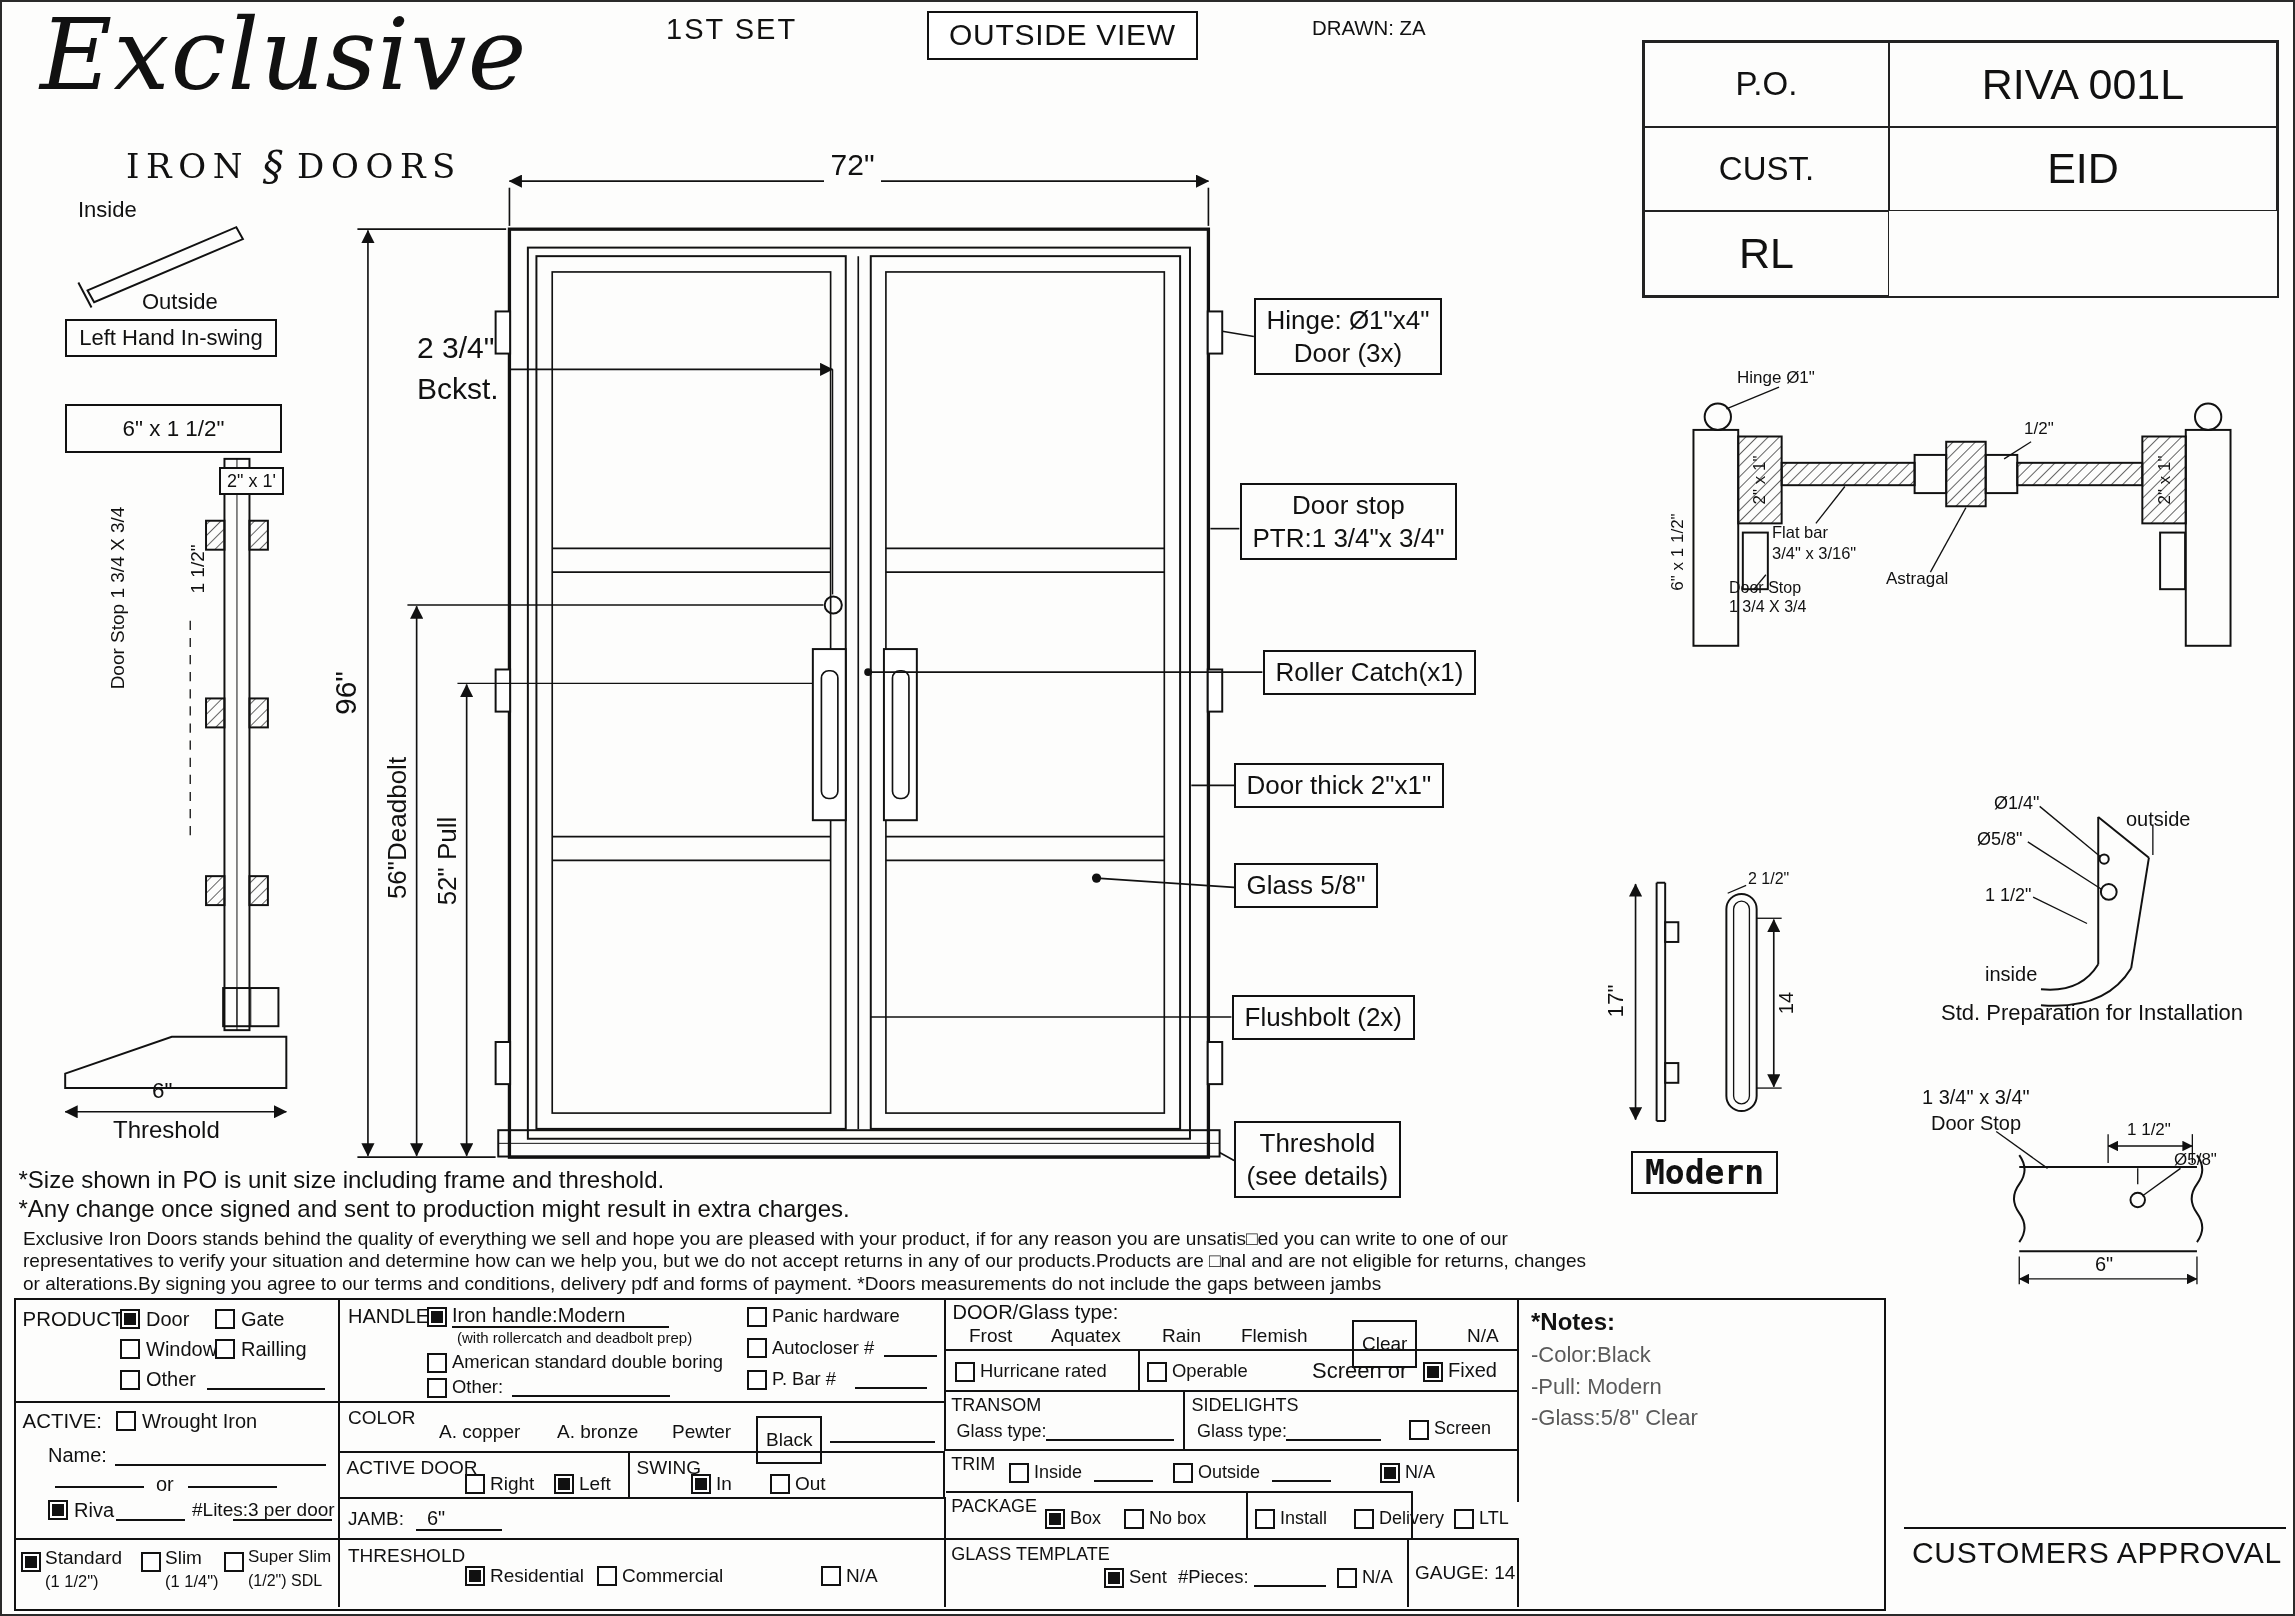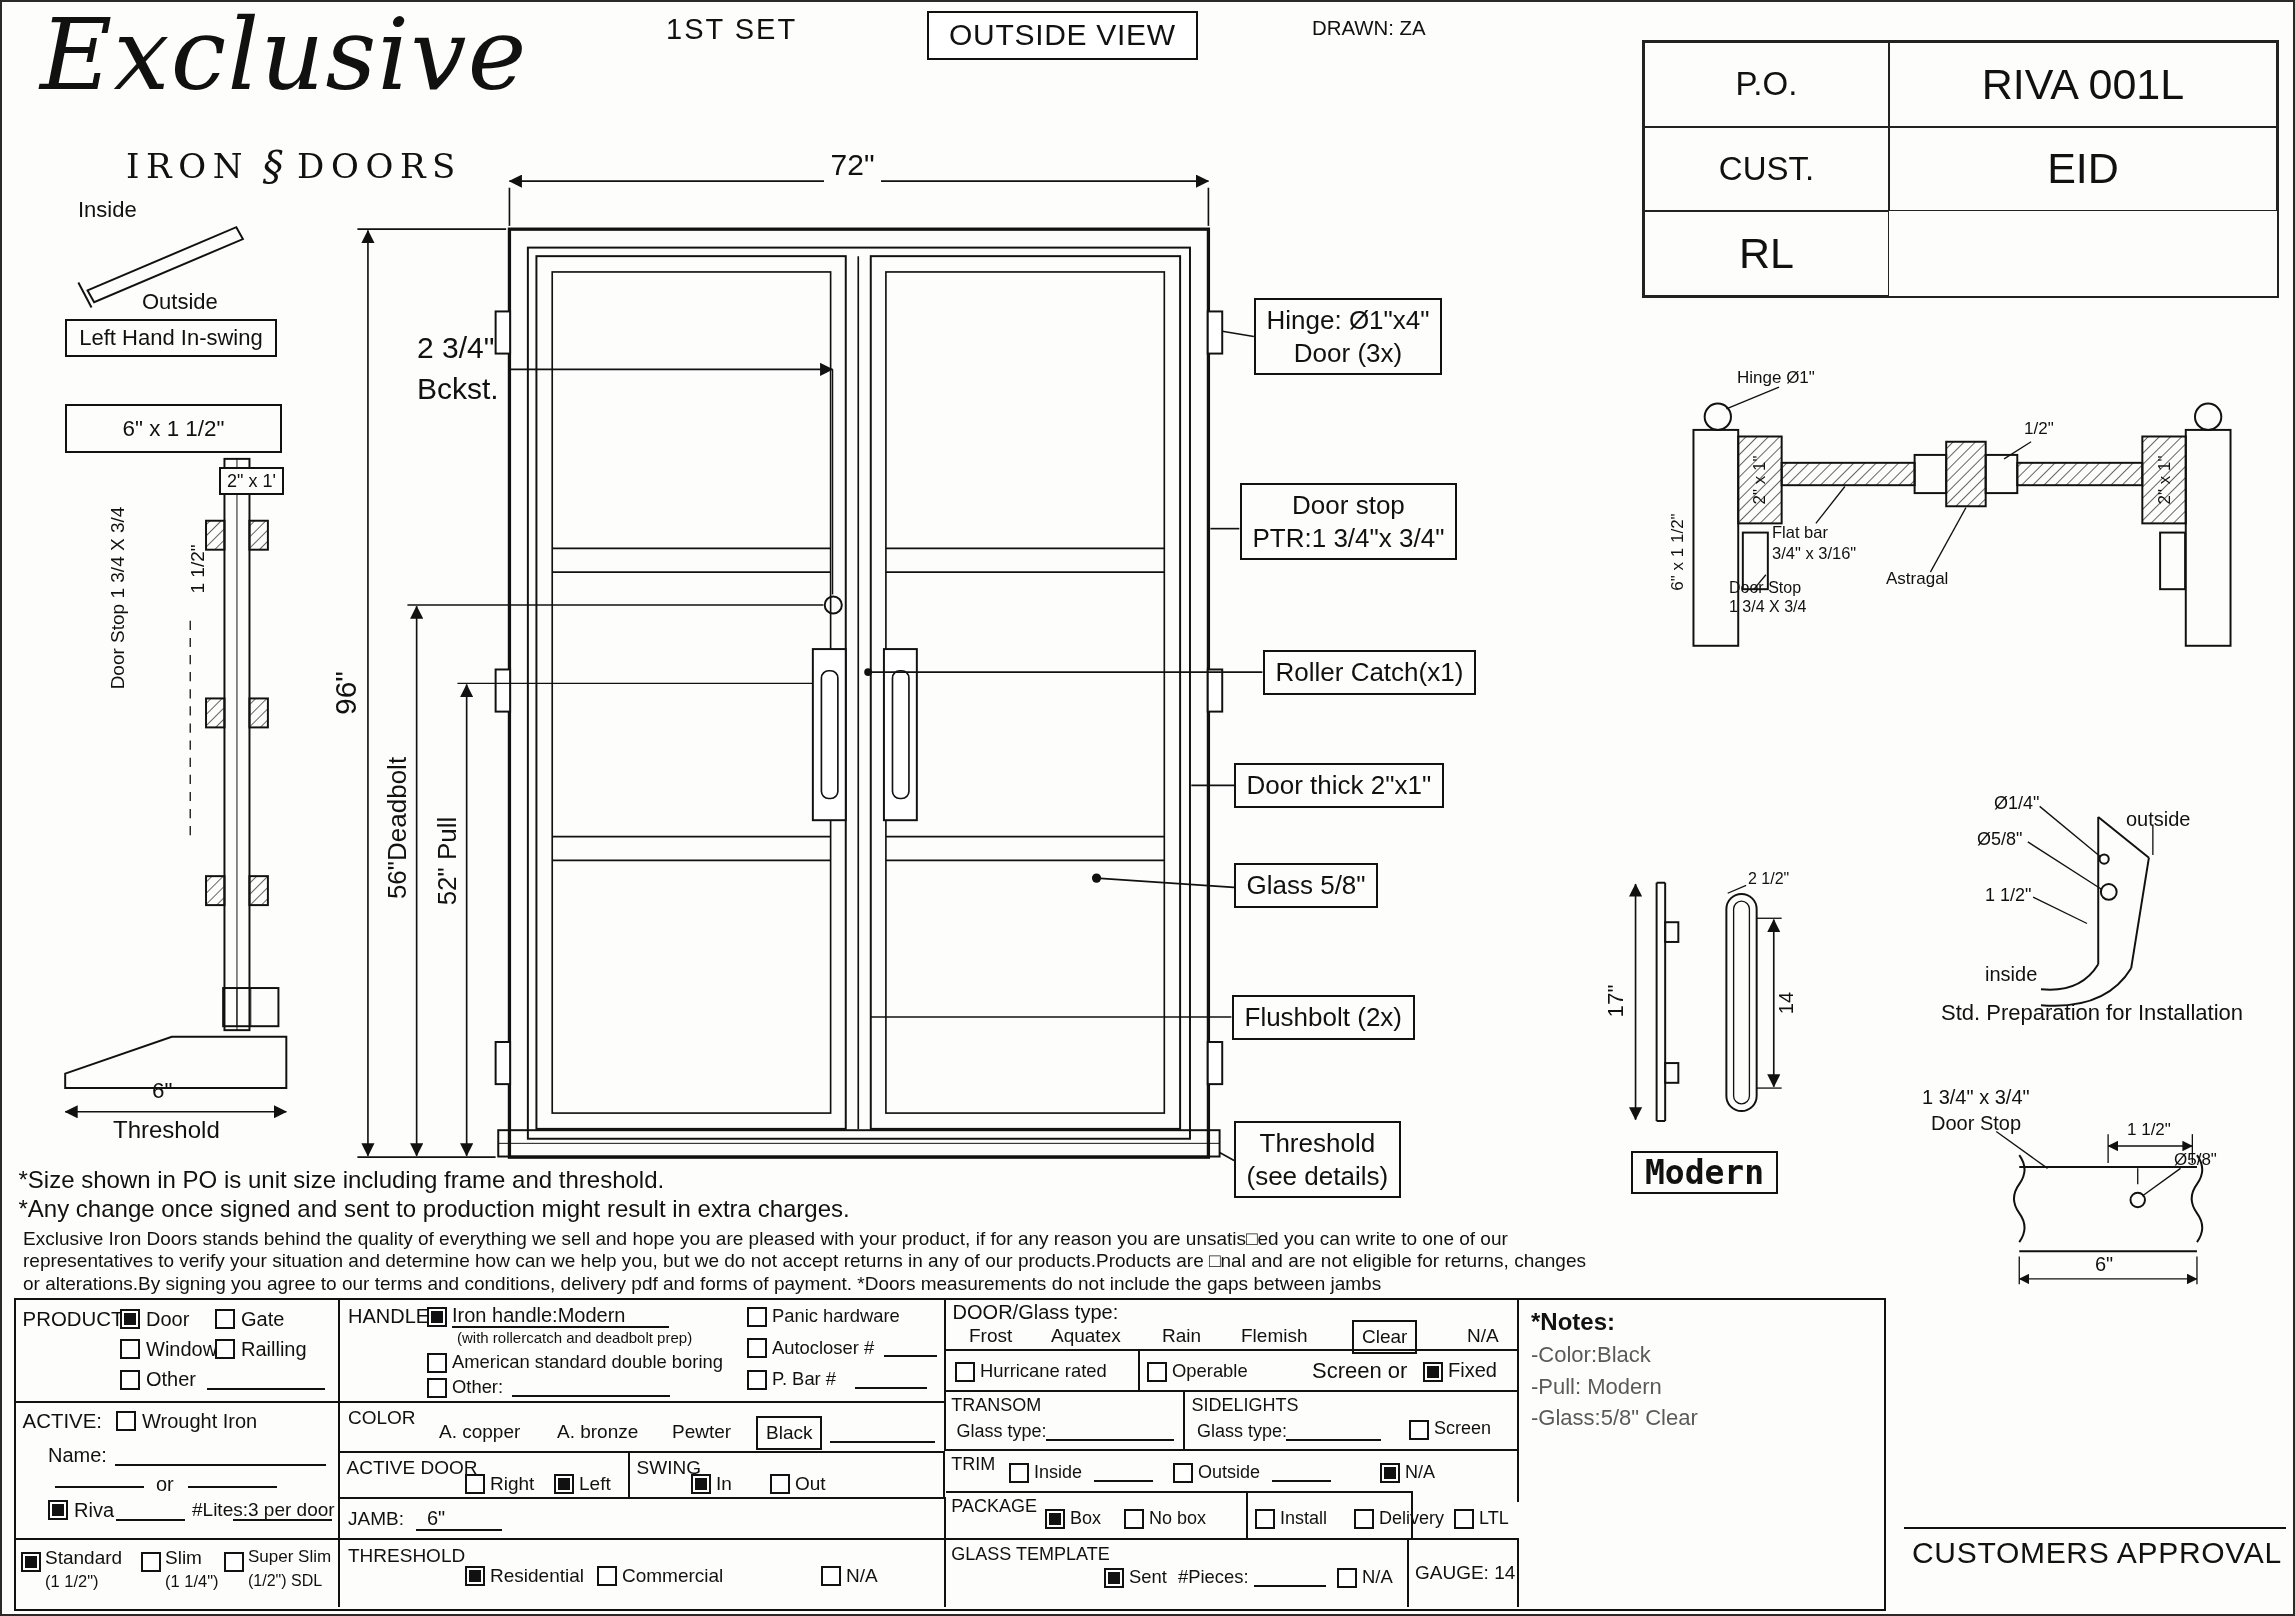--- a/index.html
+++ b/index.html
@@ -16,21 +16,21 @@
   .itable>div{border:1.3px solid #222;display:flex;align-items:center;justify-content:center}
   .itable .k{font-size:33px}
   .itable .v{font-size:43px}
   .callout{position:absolute;border:2px solid #111;background:#fdfdfc;padding:4px 10.5px;font-size:26px;text-align:center;line-height:1.25;white-space:nowrap}
   .smallbox{position:absolute;border:2px solid #111;background:#fdfdfc;text-align:center}
   .cb{position:absolute;width:20px;height:20px;border:2px solid #111;background:#fff}
   .cb[data-checked="true"]::after{content:"";position:absolute;inset:2px;background:#111}
   .ul{position:absolute;border-bottom:2px solid #111;height:0}
   .cell{position:absolute}
   .vline{position:absolute;top:0;bottom:0;border-left:2px solid #111}
-  .wordbox{position:absolute;border:2px solid #111;padding:4px 8px;white-space:nowrap}
+  .wordbox{position:absolute;border:2px solid #111;padding:11px 8px;white-space:nowrap}
   .form-outer{position:absolute;left:12px;top:1296px;width:1872px;height:313px;border:2.6px solid #111;background:#fdfdfc}
   .gray{color:#5a5a5a}
   .mono{font-family:"DejaVu Sans Mono",monospace;font-weight:600}
 </style>
 </head>
 <body>
 
 <div class="sheet">
 
   <svg class="lines" width="2295" height="1616" viewBox="0 0 3487 2455">

